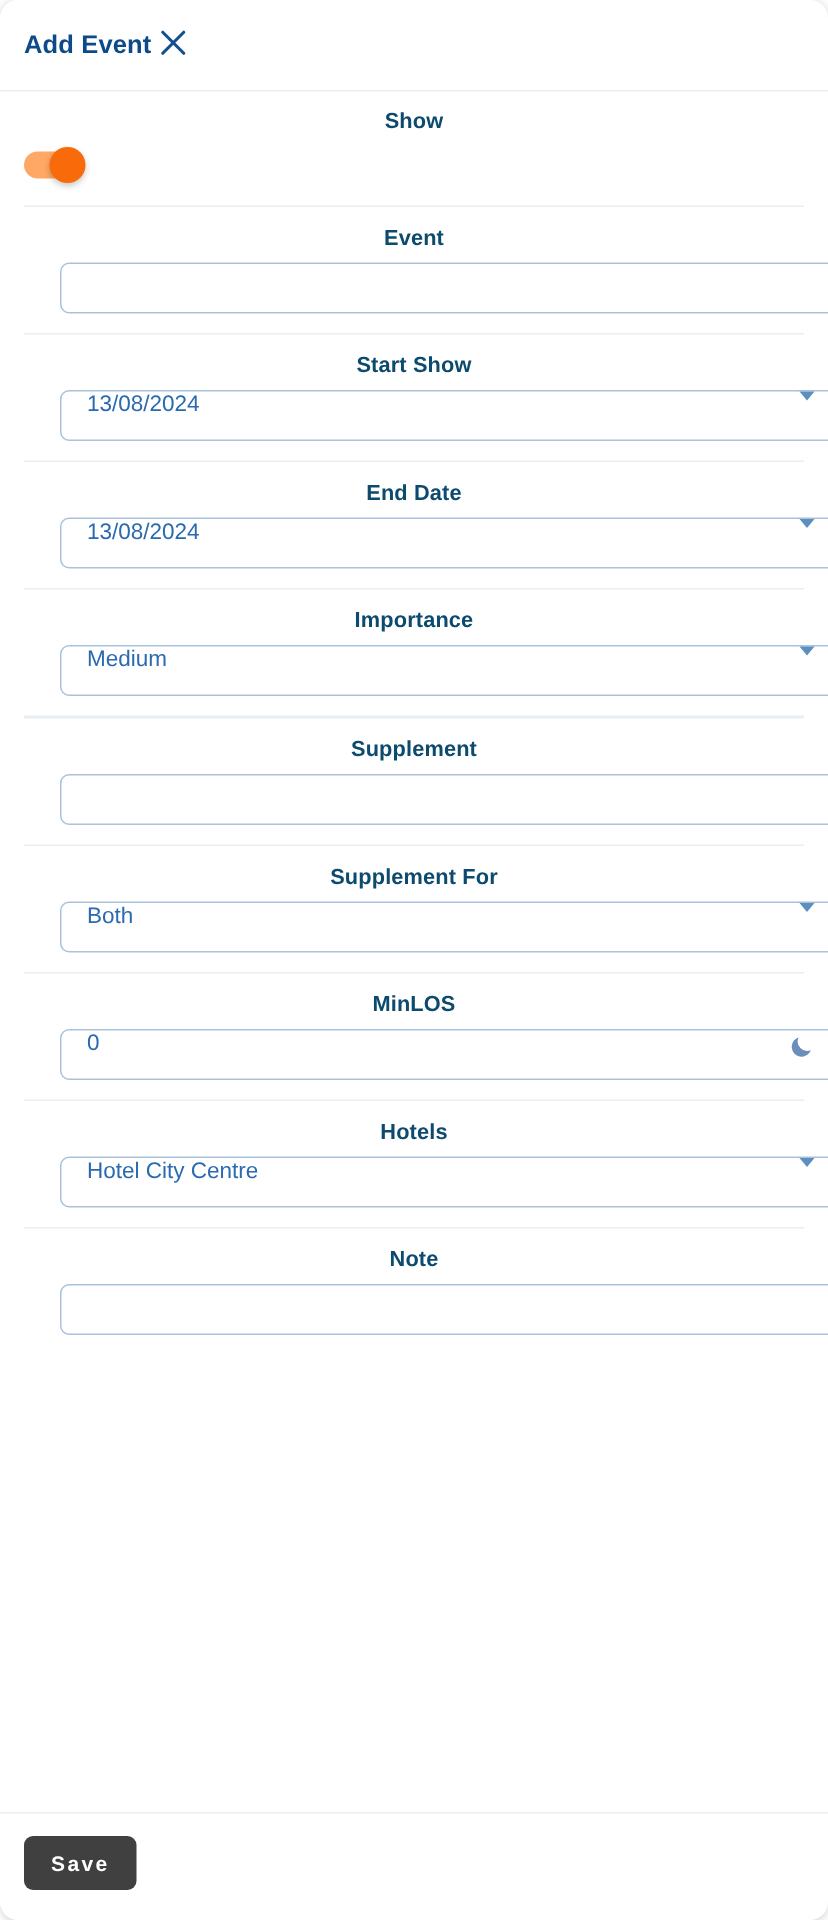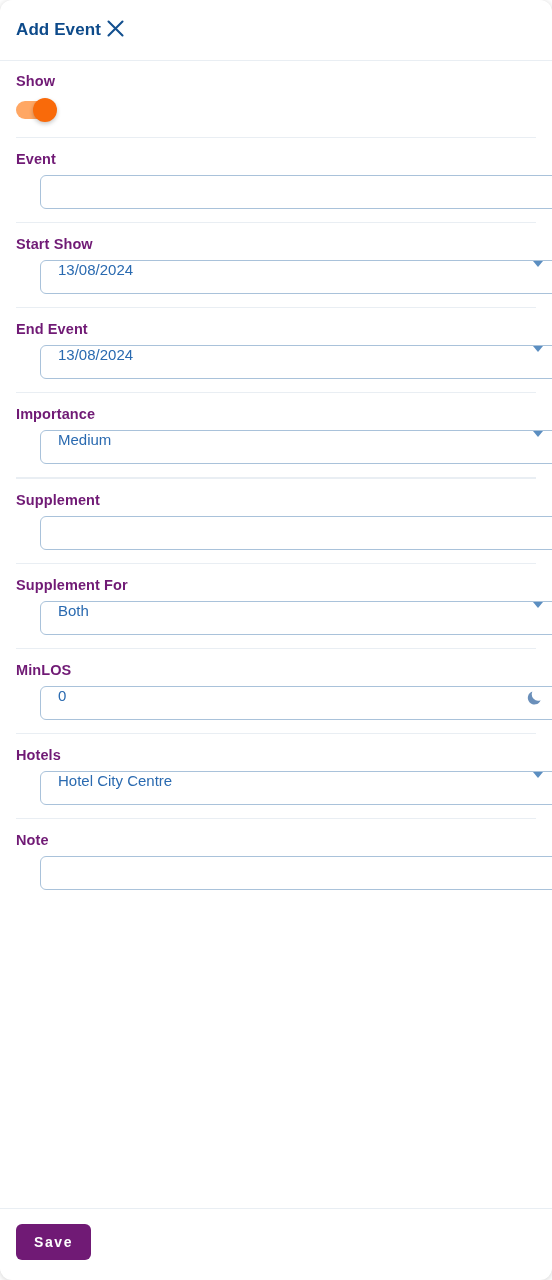--- a/index.html
+++ b/index.html
@@ -66,24 +66,25 @@
   }
   .divider {
     height: 1px;
     background: #e9eef3;
     margin: 0 16px;
   }
 
   .field-label {
     font-size: 14.5px;
     font-weight: bold;
-    color: #701a75;
+    color: #0c4a6e;
     display: block;
     margin-bottom: 8px;
     letter-spacing: 0.1px;
+    text-align: center;
   }
 
   .control {
     position: relative;
     width: 100%;
     height: 34px;
     border: 1px solid #a9c2da;
     border-radius: 6px;
     background: #ffffff;
     display: flex;
@@ -158,21 +159,21 @@
     border-top: 1px solid #e9eef3;
     padding: 15px 16px 20px 16px;
   }
   .save-btn {
     display: inline-flex;
     align-items: center;
     justify-content: center;
     min-width: 70px;
     height: 36px;
     padding: 16px 18px;
-    background: #701a75;
+    background: #404040;
     color: #ffffff;
     border: none;
     border-radius: 6px;
     font-family: "Liberation Sans", sans-serif;
     font-size: 14px;
     font-weight: bold;
     letter-spacing: 1.6px;
     cursor: pointer;
   }
 </style>
@@ -221,21 +222,21 @@
         <div class="control">
           <span class="value">13/08/2024</span>
           <span class="caret"></span>
         </div>
       </div>
     </div>
     <div class="divider"></div>
 
     <div class="field-block">
       <div class="inner">
-        <span class="field-label">End Event</span>
+        <span class="field-label">End Date</span>
         <div class="control">
           <span class="value">13/08/2024</span>
           <span class="caret"></span>
         </div>
       </div>
     </div>
     <div class="divider"></div>
 
     <div class="field-block">
       <div class="inner">

